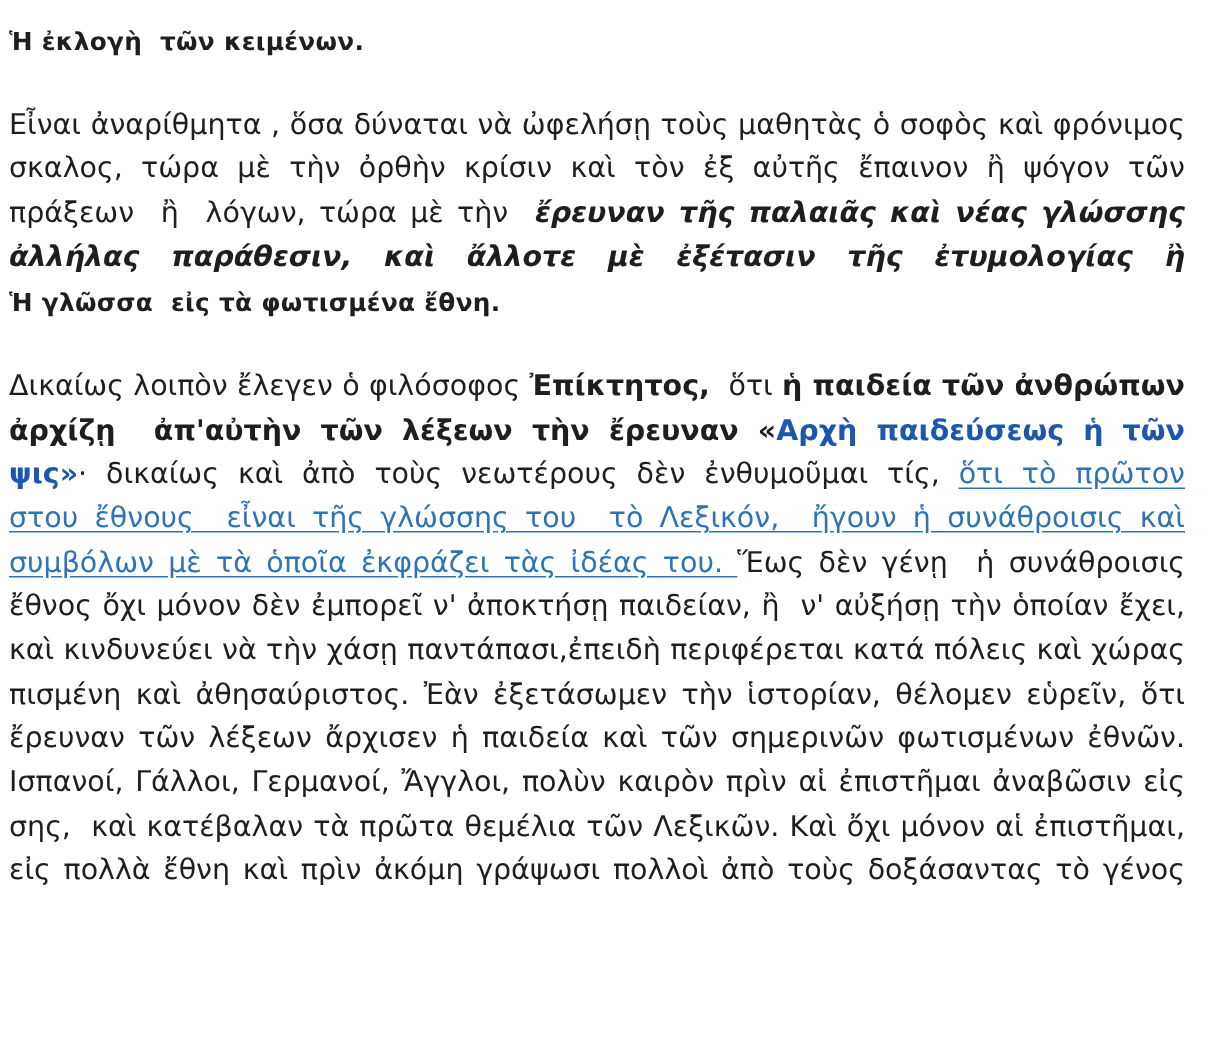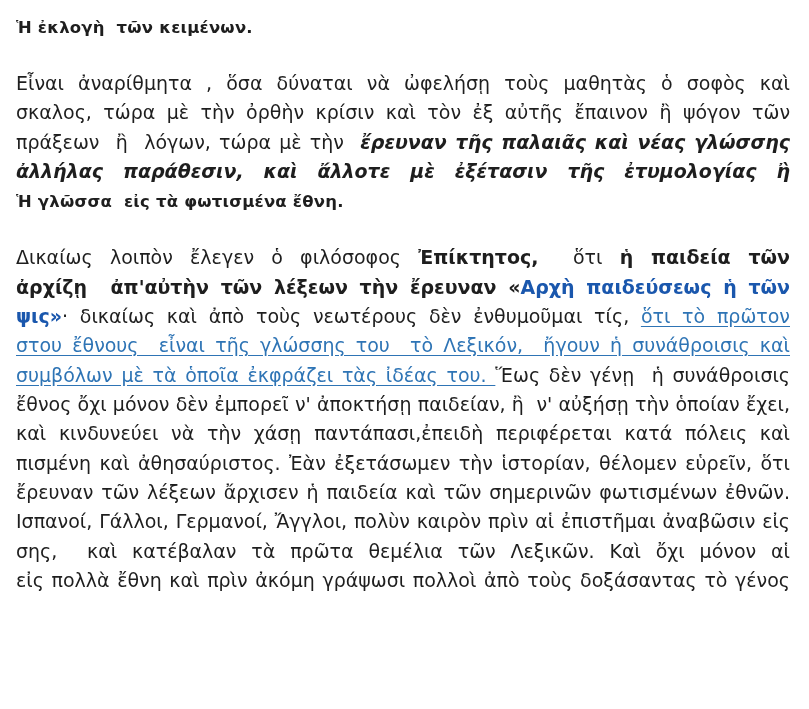--- a/index.html
+++ b/index.html
@@ -3,21 +3,21 @@
 <meta charset="utf-8">
 <style>
   html,body{margin:0;padding:0}
   body{
     width:809px;height:709px;
     background:#ffffff;
     font-family:"DejaVu Sans","Liberation Sans",sans-serif;
     color:#1e1e1e;
     overflow:hidden;
   }
-  .page{padding:12px 19px 0 16px}
+  .page{padding:12px 19px 0 6px}
   .block{margin:0}
   .heading{font-size:16.5px;font-weight:700;letter-spacing:.2px}
   .heading .line{line-height:32px;height:32px;text-align:left;text-align-last:left}
   .heading:not(:first-child){}
   .paragraph{margin-top:25px;font-size:19px}
   .line{
     line-height:29.35px;height:29.35px;
     text-align:justify;text-align-last:justify;
     white-space:pre-wrap;overflow:hidden;
   }

